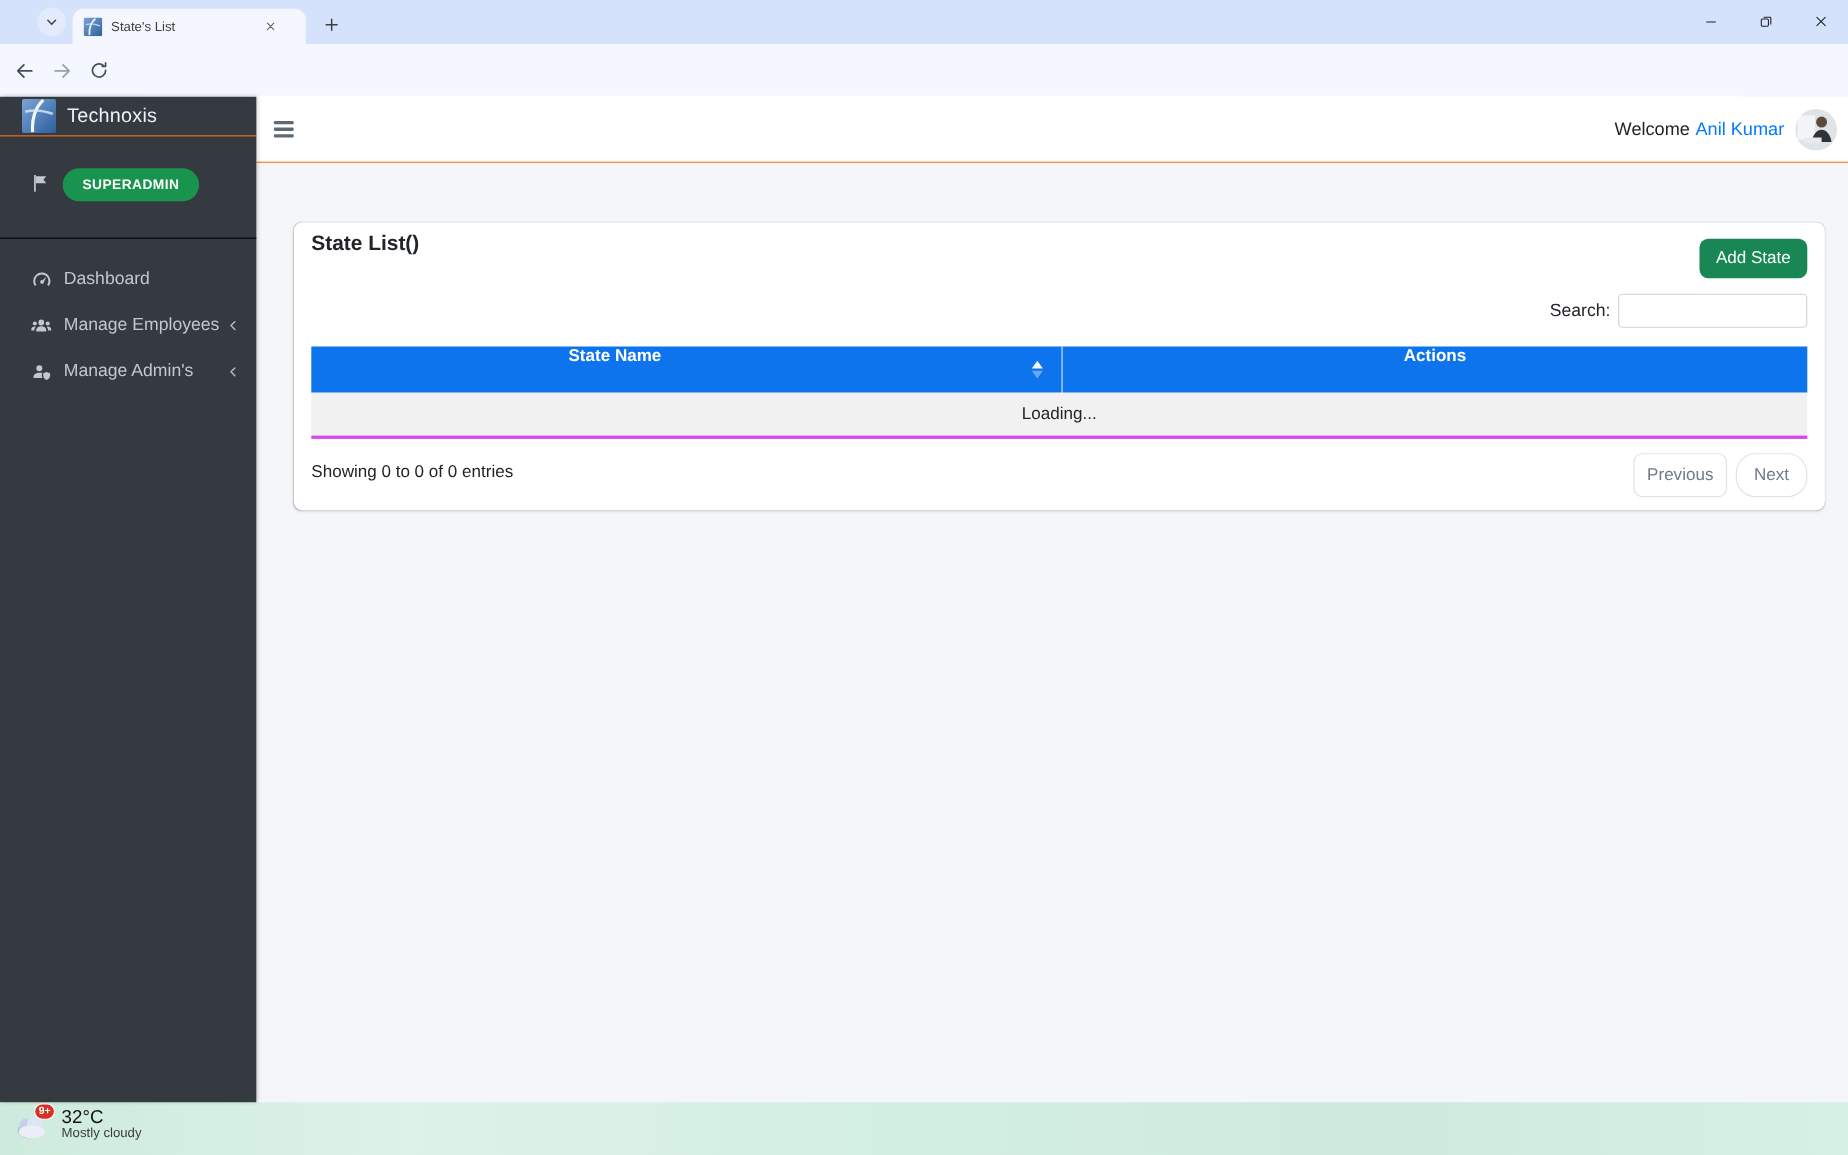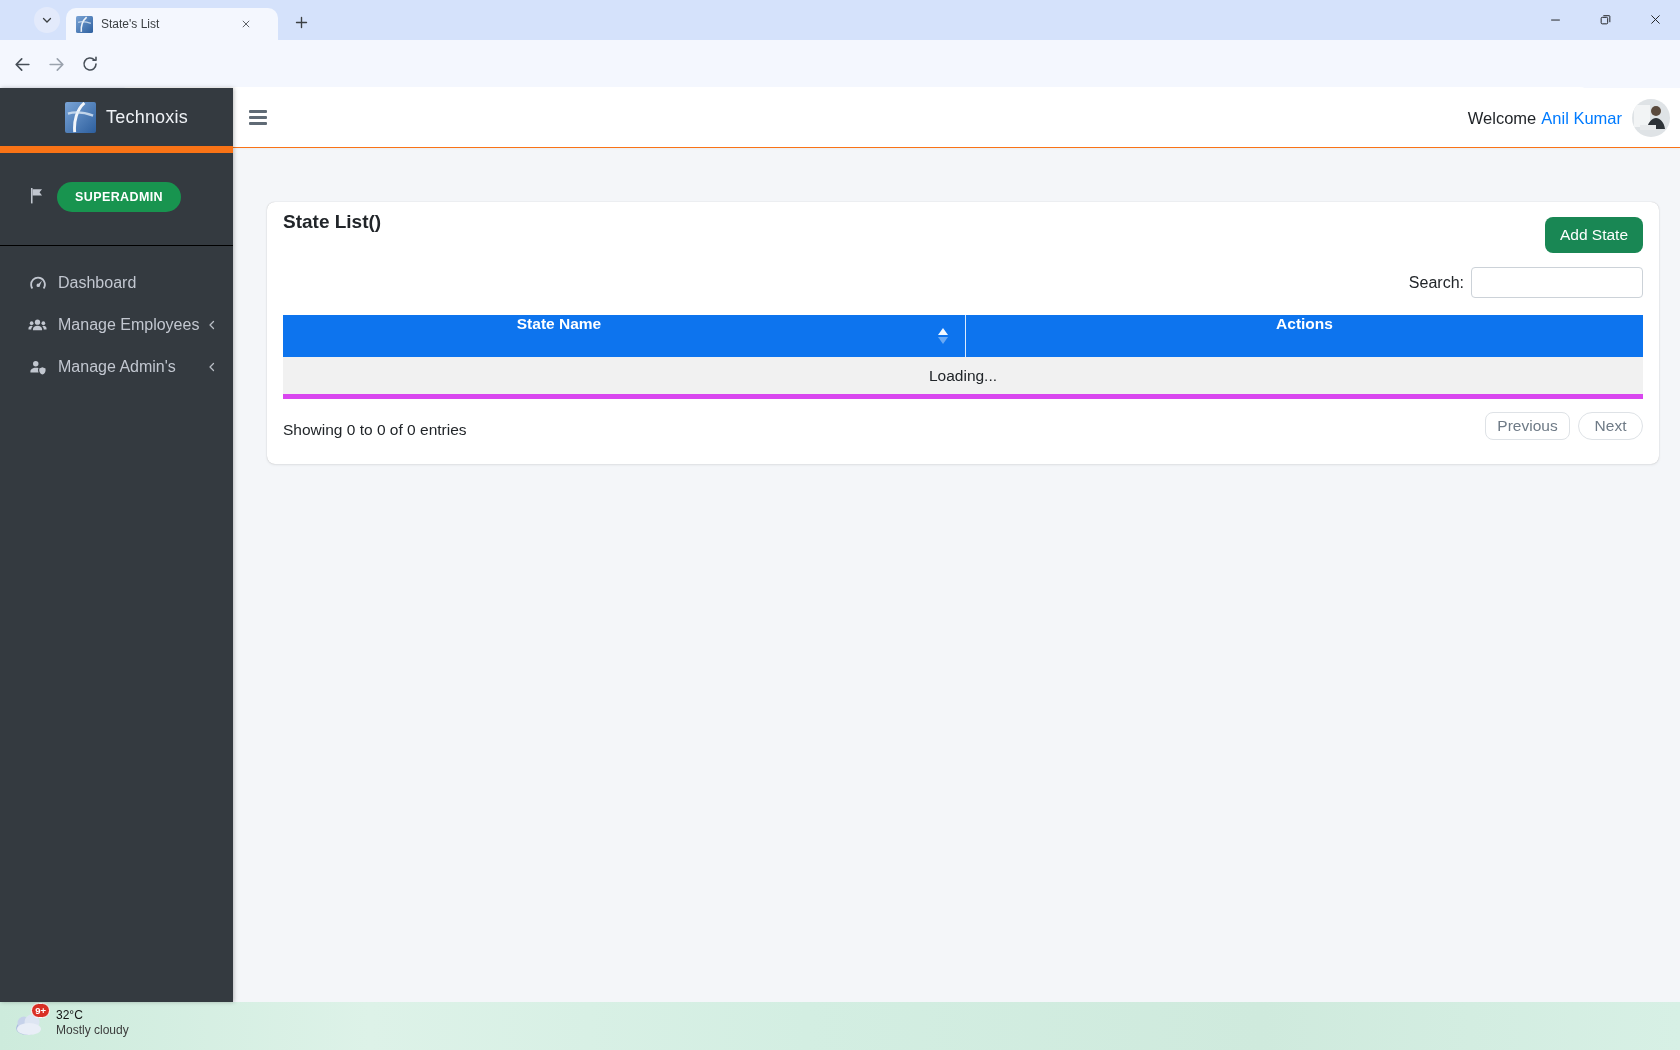--- a/index.html
+++ b/index.html
@@ -32,21 +32,21 @@
   .menu-btn { position:absolute; left:1642px; top:50px; width:28px; height:28px; border:2px solid #1a73e8;
      border-radius:50%; display:flex; align-items:center; justify-content:center; }
   .dots { display:flex; flex-direction:column; gap:2.5px; }
   .dots i { width:3.5px; height:3.5px; border-radius:50%; background:#3c4043; }
 
   
   .page { position:absolute; left:0; top:88px; right:0; height:914px; background:#f4f6f9; }
 
   .sidebar { position:absolute; left:0; top:0; width:233px; height:914px; background:var(--sidebar-bg,#343a40);
      box-shadow:1px 0 4px rgba(0,0,0,.25); z-index:3; }
-  .brand { height:65px; display:flex; align-items:center; padding-left:20px; border-bottom:7px solid #f97316;justify-content:center; }
+  .brand { height:36px; display:flex; align-items:center; padding-left:20px; border-bottom:1px solid #f97316; }
   .brand-logo { width:31px; height:31px; flex:0 0 31px; }
   .brand-name { margin-left:10px; font-size:18px; font-weight:400; color:#eef1f5; letter-spacing:.2px; }
   .user-panel { position:relative; height:93px; border-bottom:1px solid #000000;text-align:right; }
   .flag-ic { position:absolute; left:27px; top:32px; color:#c2c7d0; }
   .role-badge { position:absolute; left:57px; top:29px; height:30px; min-width:123px; padding:0 18px;
      background:var(--badge-green,#18944f); border-radius:15px; color:#fff; font-size:12.5px; font-weight:bold;
      letter-spacing:.4px; display:flex; align-items:center; justify-content:center; }
   .nav { padding-top:16px; }
   .nav-item { position:relative; height:42px; display:flex; align-items:center; padding-left:27px; color:#c2c7d0; }
   .nav-item .nic { width:21px; height:21px; flex:0 0 21px; display:flex; align-items:center; justify-content:center; }
@@ -72,39 +72,39 @@
   .search-row input { width:172px; height:31px; border:1px solid #ccd2d8; border-radius:4px; font-size:14px; padding:0 8px;
      font-family:inherit; color:#212529; background:#fff; }
   .dtable { position:absolute; left:16px; right:16px; top:113px; }
   .thead { display:flex; height:42px; background:var(--table-header-blue,#0d74ee); }
   .th { position:relative; display:flex; align-items:flex-start; justify-content:center; color:#fff; font-size:15.5px; font-weight:bold; }
   .th.c1 { width:682px; padding-right:130px; }
   .th.c2 { flex:1; border-left:1px solid rgba(255,255,255,.85); }
   .sort-carets { position:absolute; right:17px; top:50%; transform:translateY(-50%); display:flex; flex-direction:column; gap:2px; }
   .caret-up { width:0; height:0; border-left:5.5px solid transparent; border-right:5.5px solid transparent; border-bottom:7px solid rgba(255,255,255,.95); }
   .caret-dn { width:0; height:0; border-left:5.5px solid transparent; border-right:5.5px solid transparent; border-top:7px solid rgba(255,255,255,.38); }
-  .loading-row { height:42px; background:#f1f1f1; border-bottom:5px solid #d946ef; display:flex; align-items:center; justify-content:center;
+  .loading-row { height:42px; background:#f1f1f1; border-bottom:3px solid #d946ef; display:flex; align-items:center; justify-content:center;
      font-size:15.5px; color:#212529; }
   .card-footer { position:absolute; left:16px; right:16px; top:210px; height:36px; }
   .info-text { position:absolute; left:0; top:0; height:36px; display:flex; align-items:center; font-size:15.5px; color:#212529; }
   .pager { position:absolute; right:0; top:0; display:flex; gap:8px; }
-  .pg-btn { height:28px; border:1px solid #dee2e6; background:#fff; border-radius:8px; color:#6e7a86; font-size:15.5px;
+  .pg-btn { height:40px; border:1px solid #dee2e6; background:#fff; border-radius:8px; color:#6e7a86; font-size:15.5px;
      display:flex; align-items:center; justify-content:center; font-family:inherit; }
   .pg-btn.prev { width:85px; } .pg-btn.next { width:65px;border-radius:18px; }
 
   
   .taskbar { position:absolute; left:0; top:1002px; right:0; height:48px;
      background:linear-gradient(90deg,#cdebdc 0%,#ddf2e8 22%,#d3eee2 48%,#cceadreplaced 0,#cfeadd 75%,#d7f0e5 100%); }
   .taskbar { background:linear-gradient(90deg,#cdebdc 0%,#ddf2e8 22%,#d3eee2 48%,#cfeadd 75%,#d7f0e5 100%); }
   .weather { position:absolute; left:12px; top:3px; display:flex; align-items:center; }
   .w-icon { position:relative; width:36px; height:36px; }
   .w-badge { position:absolute; right:-2px; top:-2px; min-width:17px; height:15px; padding:0 3px; background:#d93025; border-radius:8px;
      color:#fff; font-size:9.5px; font-weight:bold; display:flex; align-items:center; justify-content:center; border:1px solid #fff; }
   .w-text { margin-left:8px; }
-  .w-temp { font-size:12px; color:#141414; line-height:15px; }
+  .w-temp { font-size:17px; color:#141414; line-height:15px; }
   .w-cond { font-size:12px; color:#3c3c3c; line-height:15px; }
 
   svg { display:block; }
 </style>
 </head>
 <body>
 
 <div class="screen">
 
   <div class="tabstrip">

